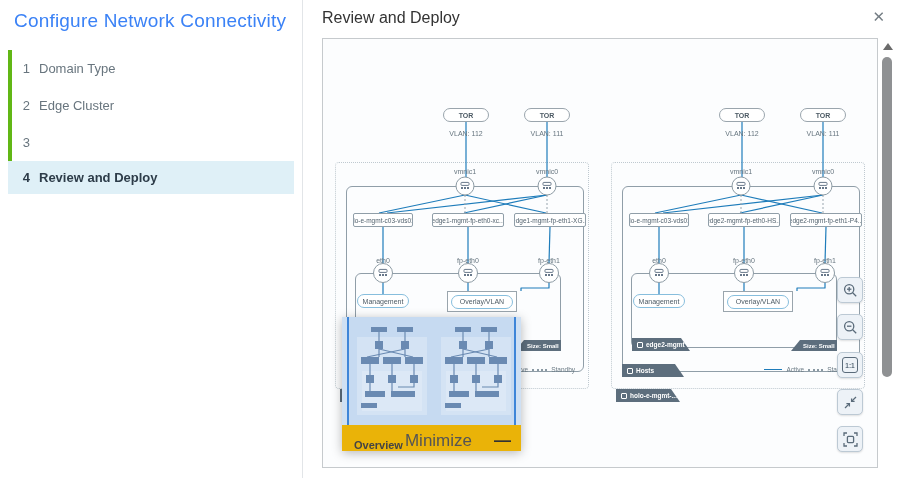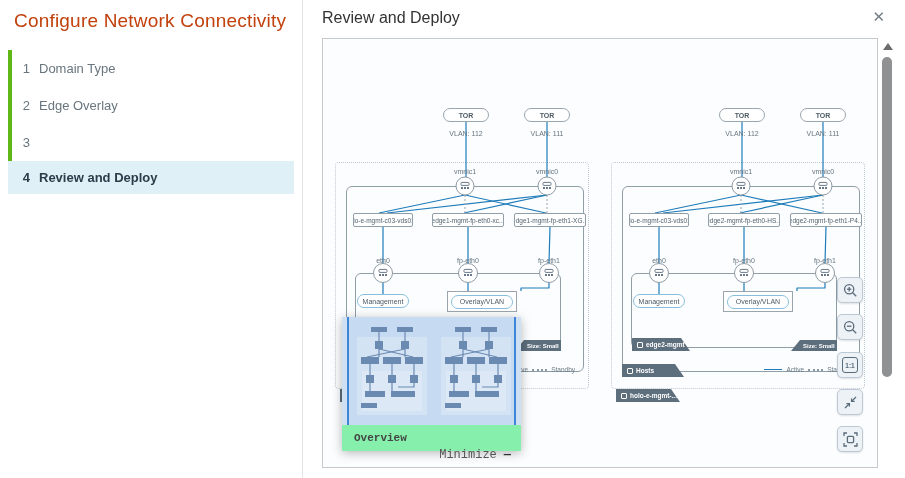--- a/index.html
+++ b/index.html
@@ -1,21 +1,21 @@
 <!DOCTYPE html>
 <html><head>
 <meta charset="utf-8">
 <style>
   * { box-sizing: border-box; margin: 0; padding: 0; }
   html,body { width:905px; height:478px; background:#fff; font-family:"Liberation Sans", sans-serif; overflow:hidden; }
   .app { position:relative; width:905px; height:478px; background:#fff; }
 
   
   .sidebar { position:absolute; left:0; top:0; width:303px; height:478px; background:#fff; border-right:1px solid #e2e5e8; }
-  .sidebar h1 { font-size:19px; font-weight:400; color:#c2410c; margin:10px 0 0 14px; letter-spacing:.2px; }
+  .sidebar h1 { font-size:19px; font-weight:400; color:#3b82f6; margin:10px 0 0 14px; letter-spacing:.2px; }
   .steps { position:relative; margin-top:18px; }
   .rail { position:absolute; left:8px; top:0; width:4px; height:111px; background:#61b715; }
   .step { height:37px; margin:0 8px 0 8px; padding-left:14px; display:flex; align-items:center; gap:9px;
           font-size:13px; color:#68757e; cursor:pointer; }
   .step .num { width:8px; text-align:right; }
   .step.active { background:#dff0f7; color:#2d3c49; font-weight:600; height:33px; }
 
   
   .panel { position:absolute; left:304px; top:0; width:601px; height:478px; background:#fff; }
   .panel-header { position:relative; height:38px; }
@@ -53,24 +53,24 @@
   .ldots  { width:15px; border-top:2px dotted #8a99a3; }
 
   
   .minimap { position:absolute; left:19px; top:278px; width:179px; height:134px; z-index:20;
       box-shadow:0 2px 10px rgba(0,0,0,.28); }
   .minimap-map { position:relative; width:179px; height:108px; background:#cfe0f3; overflow:hidden; }
   .minimap-viewport { position:absolute; left:5px; top:0; width:169px; height:108px;
       border-left:2px solid #3e85d8; border-right:2px solid #3e85d8; background:rgba(160,195,235,.18); cursor:move; }
   .mini { position:absolute; top:6px; width:82px; height:98px; }
   .mini.m1 { left:9px; } .mini.m2 { left:93px; }
-  .minimap-footer { width:179px; height:26px; background:#86efac; display:flex; align-items:center;
-      justify-content:space-between; padding:0 10px 0 12px;font-family:Liberation Mono, monospace; }
+  .minimap-footer { width:179px; height:26px; background:#eab308; display:flex; align-items:flex-end;
+      justify-content:space-between; padding:0 10px 0 12px; }
   .minimap-footer .ov { font-size:11px; font-weight:bold; color:#444; }
-  .minimap-footer .mini-right { display:flex; align-items:center; gap:7px; font-size:12px; color:#555; cursor:pointer;margin-top:33px; }
+  .minimap-footer .mini-right { display:flex; align-items:center; gap:22px; font-size:17px; color:#555; cursor:pointer;margin-top:33px; }
   .minimap-footer .dash { font-weight:bold; color:#333; }
 
   
   .controls { position:absolute; left:514px; top:238px; z-index:30; }
   .ctrl-btn { position:absolute; left:0; width:26px; height:26px; background:#edf2f7; border:1px solid #bcc9d4;
       border-radius:5px; display:flex; align-items:center; justify-content:center; cursor:pointer;
       box-shadow:0 1px 2px rgba(0,0,0,.12); color:#5a6b7a; }
   .ctrl-btn svg { display:block; }
   .one-one { width:16px; height:16px; border:1.4px solid #5a6b7a; border-radius:3px; font-size:6.5px; font-weight:bold;
       display:flex; align-items:center; justify-content:center; }
@@ -83,21 +83,21 @@
   <aside class="sidebar">
     <h1>Configure Network Connectivity</h1>
     <div class="steps">
       <div class="rail"></div>
       <div class="step">
         <span class="num">1</span>
         <span>Domain Type</span>
       </div>
       <div class="step">
         <span class="num">2</span>
-        <span>Edge Overlay</span>
+        <span>Edge Cluster</span>
       </div>
       <div class="step">
         <span class="num">3</span>
       </div>
       <div class="step active">
         <span class="num">4</span>
         <span>Review and Deploy</span>
       </div>
     </div>
   </aside>

